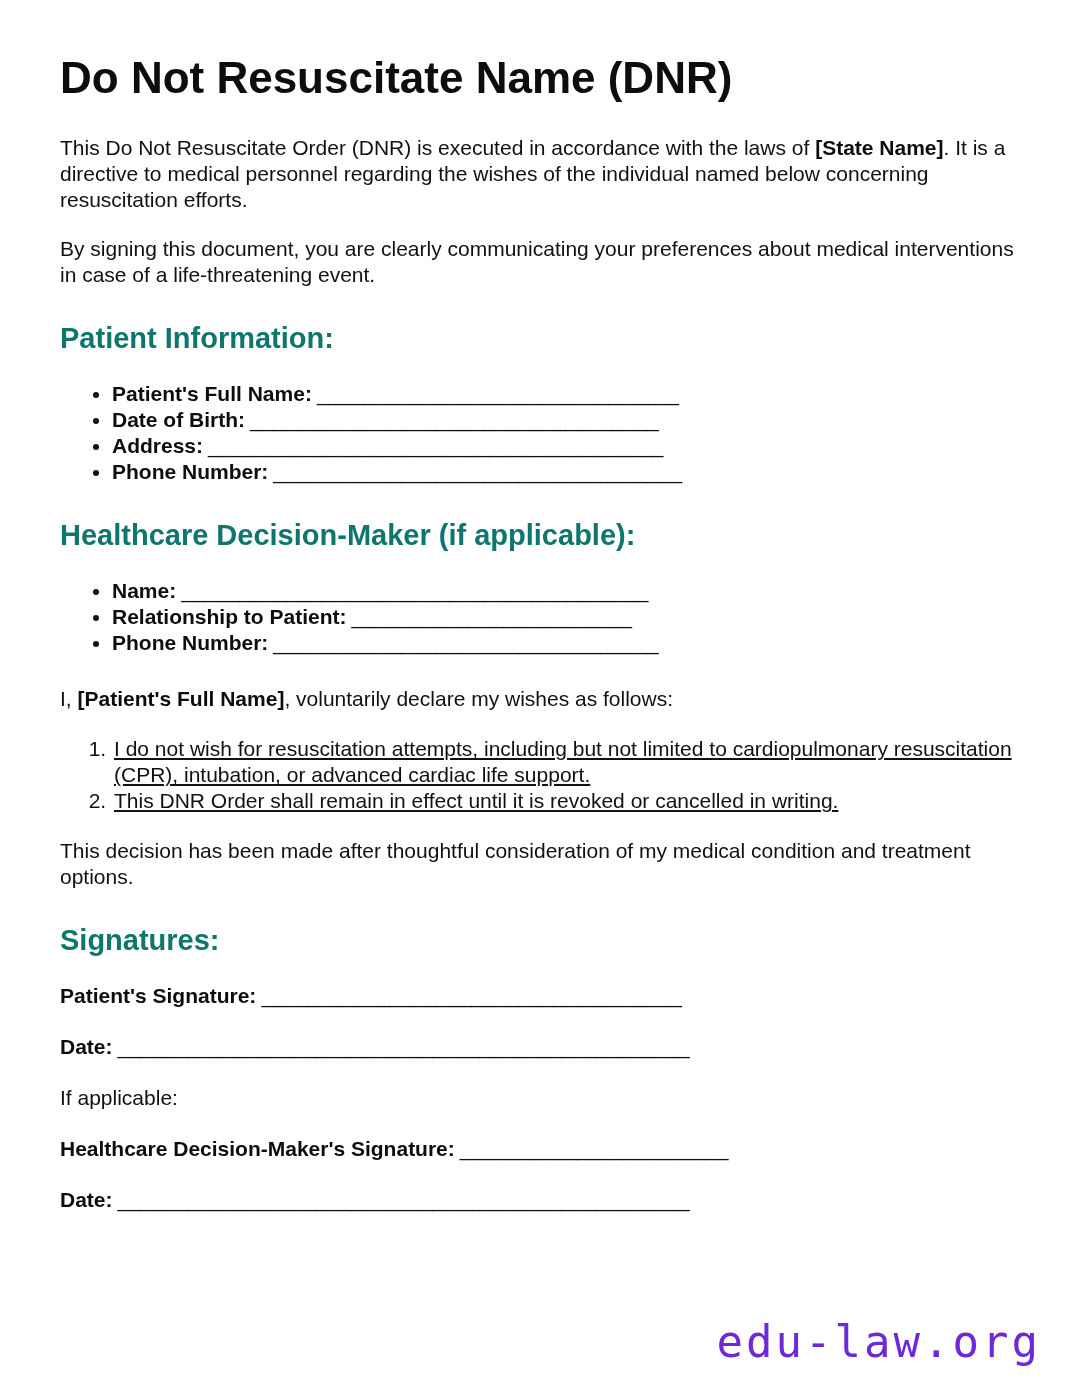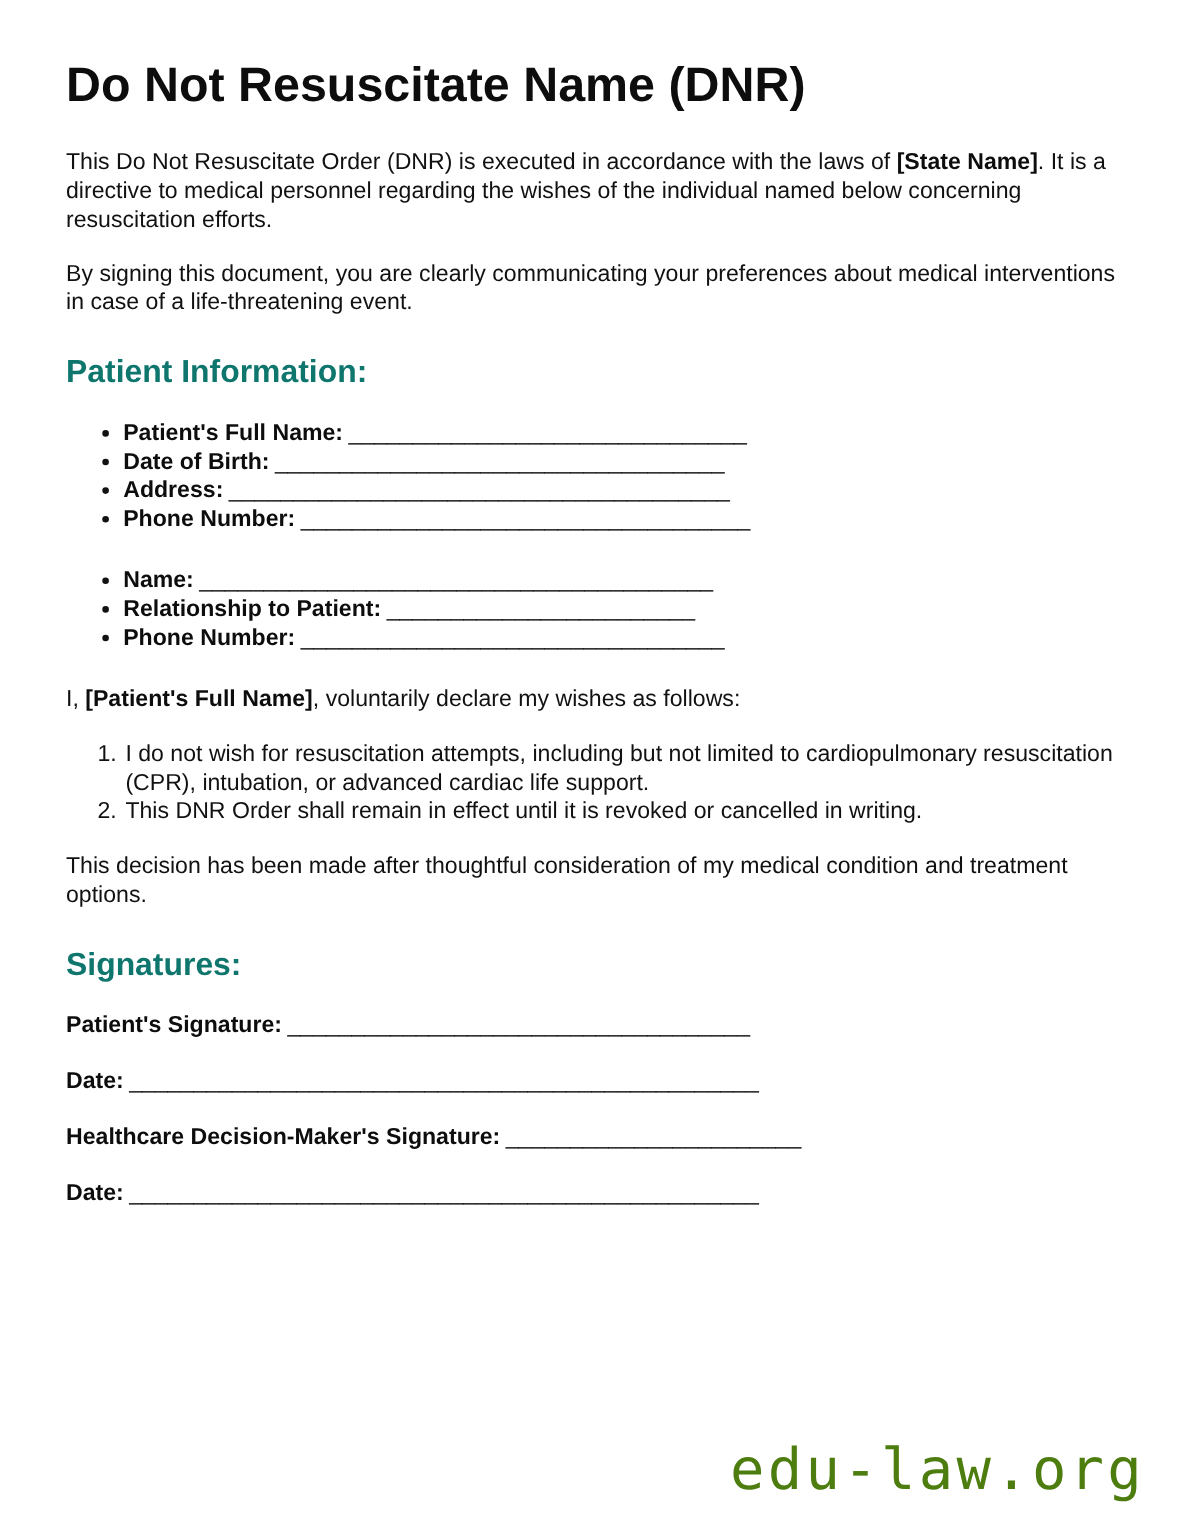--- a/index.html
+++ b/index.html
@@ -46,41 +46,41 @@
     font-size: 21px;
     line-height: 26px;
   }
   ul.fields li { margin: 0; padding: 0; }
   ol.wishes {
     margin: 24px 0;
     padding-left: 52px;
     font-size: 21px;
     line-height: 26px;
   }
-  ol.wishes li { margin: 0; padding: 0 0 0 2px; }
+  ol.wishes li { margin: 0; padding: 0 0 0 2px; text-decoration: underline; }
   .blank {
     font-weight: 400;
     letter-spacing: 0;
     white-space: nowrap;
     margin-left: 5px;
   }
   p.sig-line {
     margin: 25px 0;
     font-size: 21px;
     line-height: 26px;
   }
   strong { font-weight: 700; color: #0d0d0d; }
   .watermark {
     position: absolute;
     right: 34px;
     bottom: 24px;
     font-family: "DejaVu Sans Mono", "Liberation Mono", monospace;
-    font-size: 52px;
+    font-size: 44px;
     letter-spacing: 3px;
-    color: #4d7c0f;
+    color: #6d28d9;
     font-weight: 400;
   }
 </style>
 </head>
 <body>
 
 <div class="page">
 
   <h1>
     <span class="title-line">Do Not Resuscitate Name (DNR)</span>
@@ -92,20 +92,21 @@
 
   <h2>Patient Information:</h2>
 
   <ul class="fields">
     <li><strong>Patient's Full Name:</strong><span class="blank">_______________________________</span></li>
     <li><strong>Date of Birth:</strong><span class="blank">___________________________________</span></li>
     <li><strong>Address:</strong><span class="blank">_______________________________________</span></li>
     <li><strong>Phone Number:</strong><span class="blank">___________________________________</span></li>
   </ul>
 
+  <h2>Healthcare Decision-Maker (if applicable):</h2>
 
   <ul class="fields">
     <li><strong>Name:</strong><span class="blank">________________________________________</span></li>
     <li><strong>Relationship to Patient:</strong><span class="blank">________________________</span></li>
     <li><strong>Phone Number:</strong><span class="blank">_________________________________</span></li>
   </ul>
 
   <p class="para"><span>I, </span><strong>[Patient's Full Name]</strong><span>, voluntarily declare my wishes as follows:</span></p>
 
   <ol class="wishes">
@@ -114,20 +115,21 @@
   </ol>
 
   <p class="para">This decision has been made after thoughtful consideration of my medical condition and treatment options.</p>
 
   <h2>Signatures:</h2>
 
   <p class="sig-line"><strong>Patient's Signature:</strong><span class="blank">____________________________________</span></p>
 
   <p class="sig-line"><strong>Date:</strong><span class="blank">_________________________________________________</span></p>
 
+  <p class="sig-line">If applicable:</p>
 
   <p class="sig-line"><strong>Healthcare Decision-Maker's Signature:</strong><span class="blank">_______________________</span></p>
 
   <p class="sig-line"><strong>Date:</strong><span class="blank">_________________________________________________</span></p>
 
 
   <div class="watermark">edu-law.org</div>
 
 </div>
 

